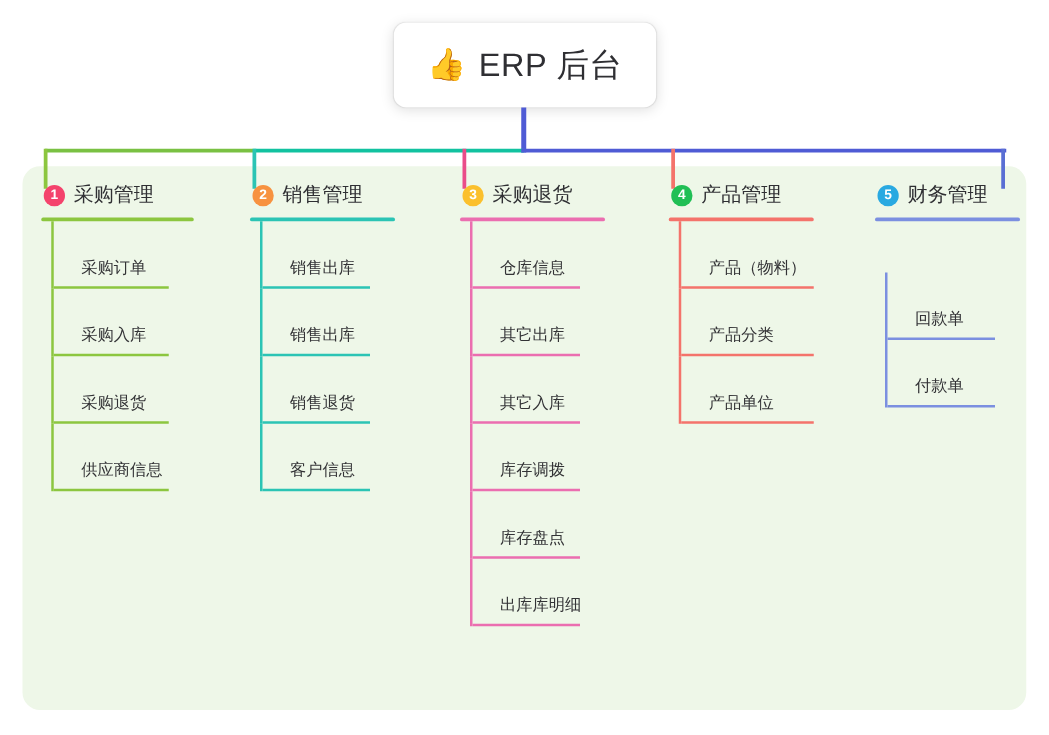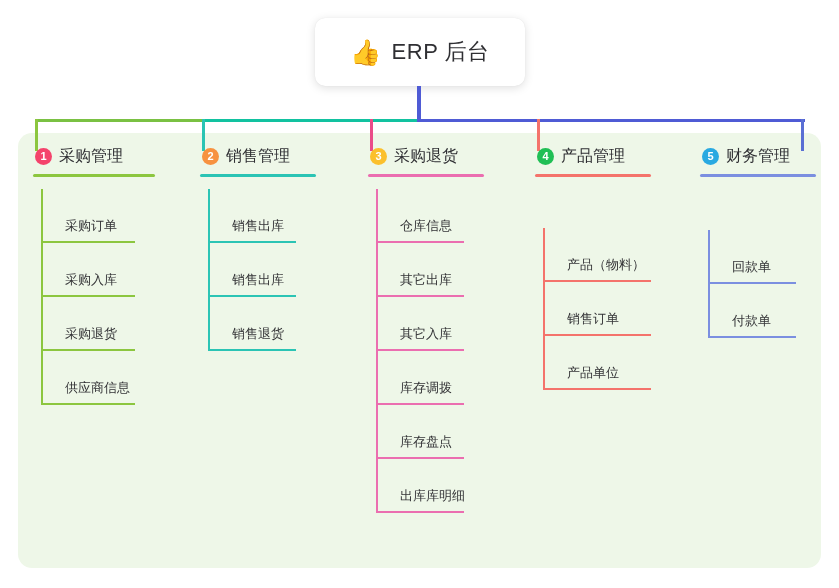--- a/index.html
+++ b/index.html
@@ -34,21 +34,21 @@
     justify-content: center;
     gap: 10px;
     box-sizing: border-box;
   }
   #root-emoji {
     font-size: 25px;
     line-height: 1;
     display: block;
   }
   #root-title {
-    font-size: 22px;
+    font-size: 26px;
     color: #2f2f33;
     letter-spacing: 0.5px;
     white-space: nowrap;
   }
 
   
   .conn {
     position: absolute;
   }
 
@@ -94,21 +94,21 @@
   .head-rule {
     height: 3px;
     border-radius: 2px;
     margin-top: 5px;
   }
 
   
   .items {
     position: relative;
     margin-left: 8px;
-    padding-top: 12px;
+    padding-top: 0;
   }
   .item {
     position: relative;
     height: 54px;
     box-sizing: border-box;
     border-left: 2px solid currentColor;
   }
   .item-underline {
     position: absolute;
     left: 0;
@@ -187,20 +187,24 @@
             <span class="item-label">销售出库</span>
           </div>
           <div class="item">
             <div class="item-underline" style="width: 86px;"></div>
             <span class="item-label">销售出库</span>
           </div>
           <div class="item">
             <div class="item-underline" style="width: 86px;"></div>
             <span class="item-label">销售退货</span>
           </div>
+          <div class="item">
+            <div class="item-underline" style="width: 86px;"></div>
+            <span class="item-label">客户信息</span>
+          </div>
         </div>
       </div>
       <div class="column" style="left: 368px;">
         <div class="col-head">
           <span class="badge" style="background: rgb(251, 192, 45);">3</span>
           <span class="col-title">采购退货</span>
         </div>
         <div class="head-rule" style="background: rgb(235, 110, 176); width: 116px;"></div>
         <div class="items" style="color: rgb(235, 110, 176);">
           <div class="item">
@@ -228,28 +232,28 @@
             <span class="item-label">出库库明细</span>
           </div>
         </div>
       </div>
       <div class="column" style="left: 535px;">
         <div class="col-head">
           <span class="badge" style="background: rgb(32, 191, 85);">4</span>
           <span class="col-title">产品管理</span>
         </div>
         <div class="head-rule" style="background: rgb(244, 115, 107); width: 116px;"></div>
-        <div class="items" style="color: rgb(244, 115, 107); margin-top: 39px;">
+        <div class="items" style="color: rgb(244, 115, 107);">
           <div class="item">
             <div class="item-underline" style="width: 106px;"></div>
             <span class="item-label">产品（物料）</span>
           </div>
           <div class="item">
             <div class="item-underline" style="width: 106px;"></div>
-            <span class="item-label">销售订单</span>
+            <span class="item-label">产品分类</span>
           </div>
           <div class="item">
             <div class="item-underline" style="width: 106px;"></div>
             <span class="item-label">产品单位</span>
           </div>
         </div>
       </div>
       <div class="column" style="left: 700px;">
         <div class="col-head">
           <span class="badge" style="background: rgb(41, 169, 225);">5</span>

